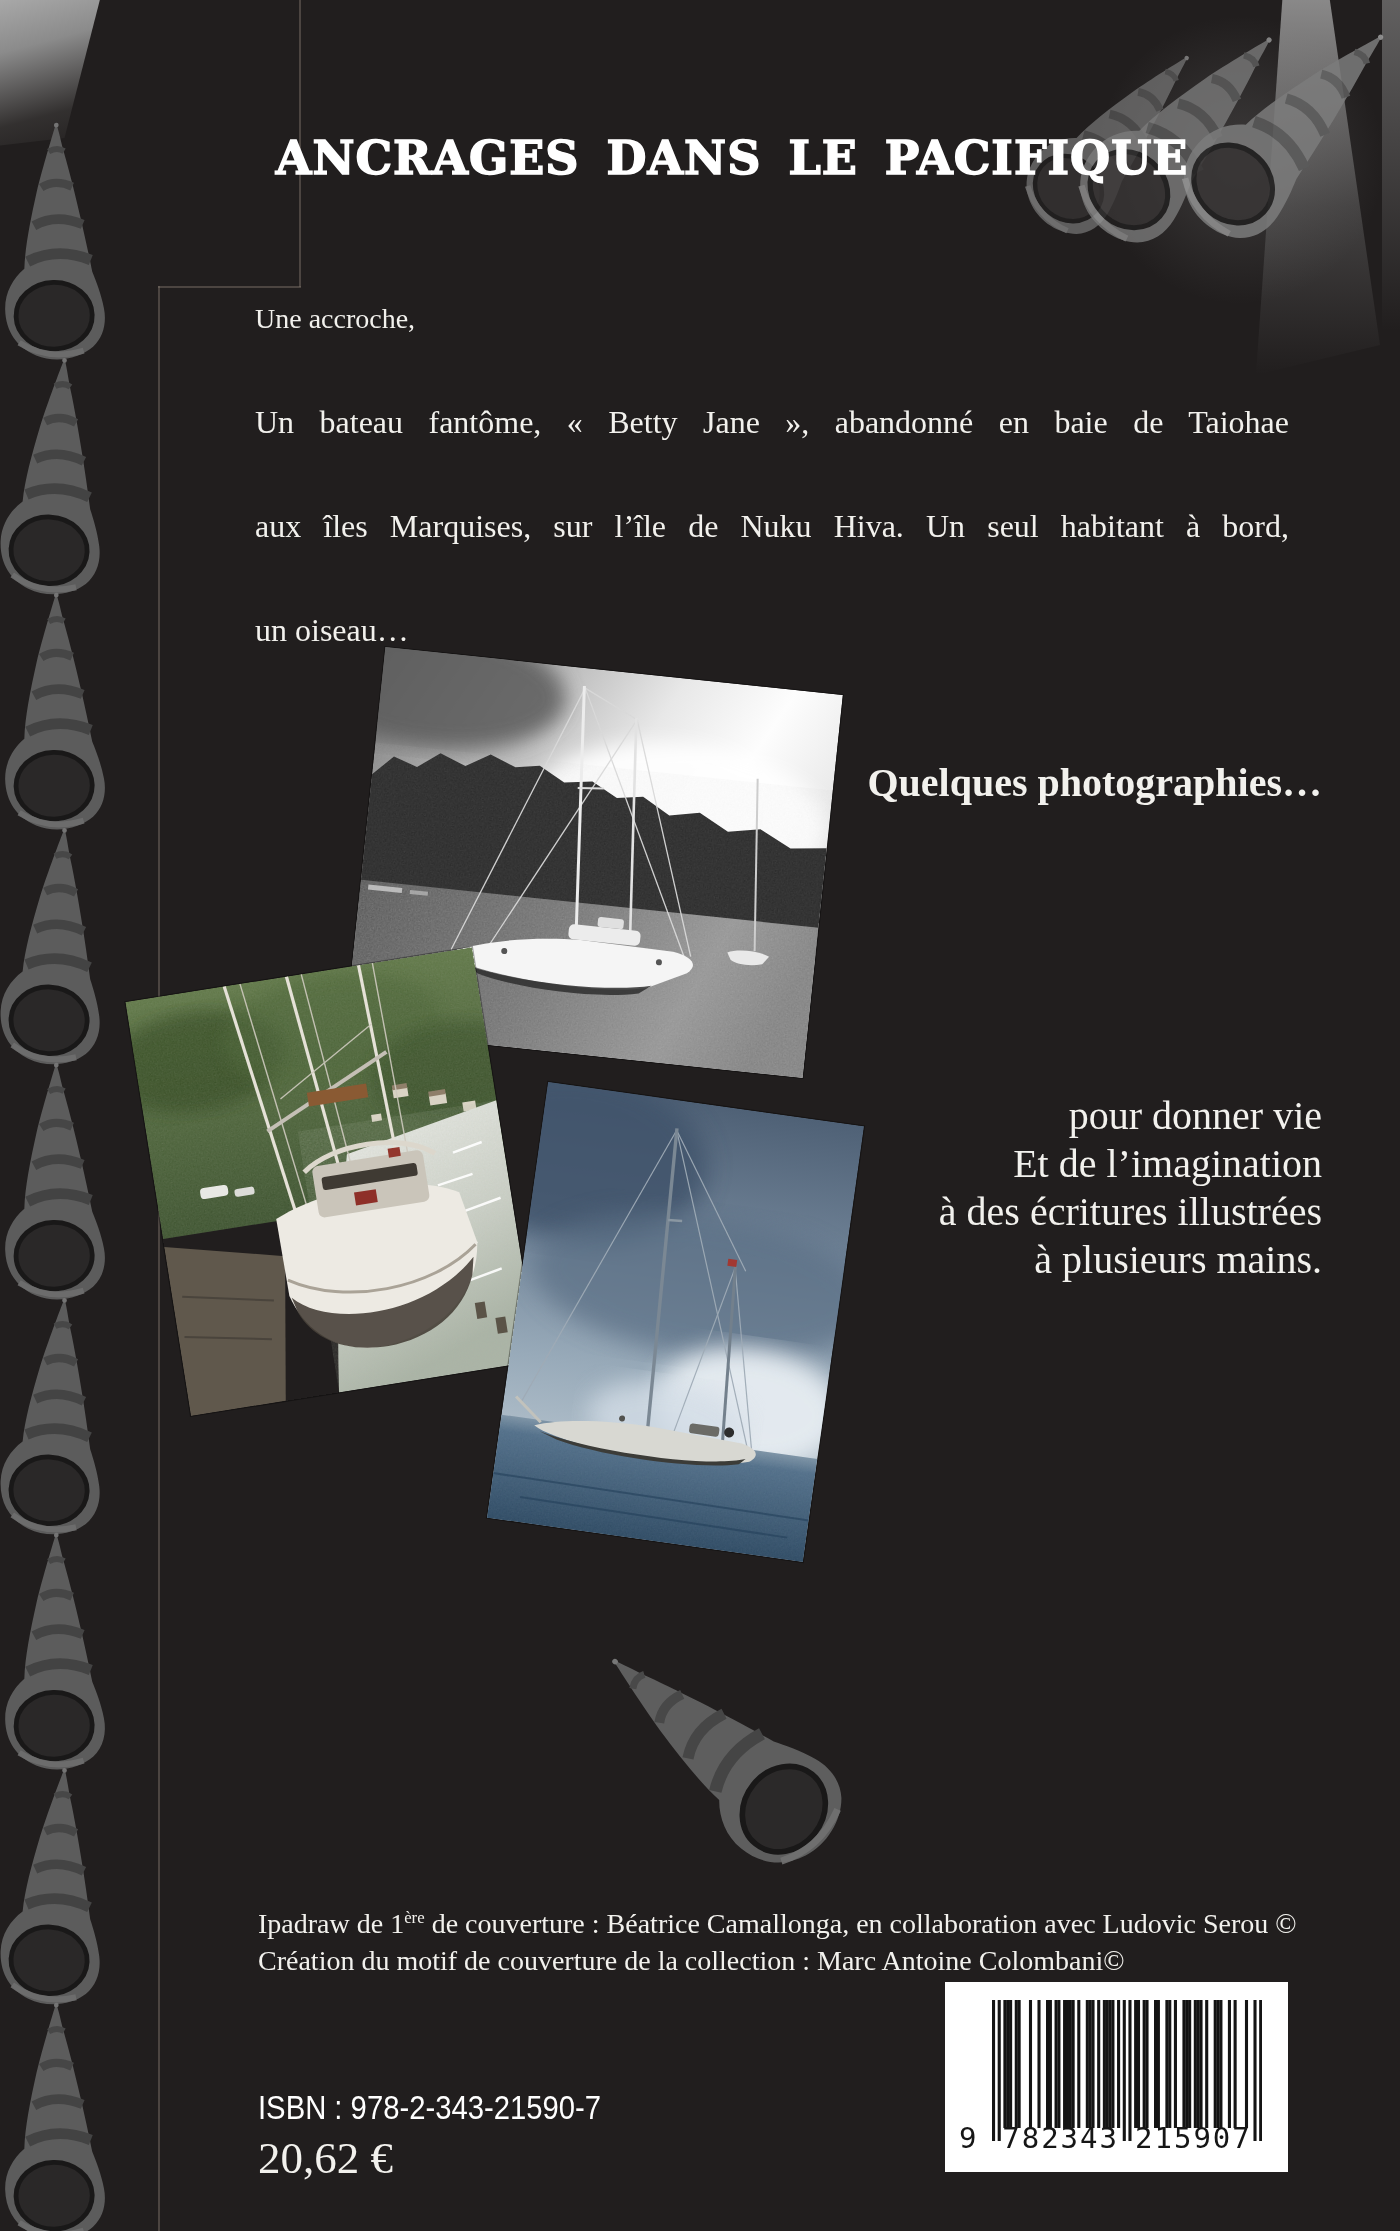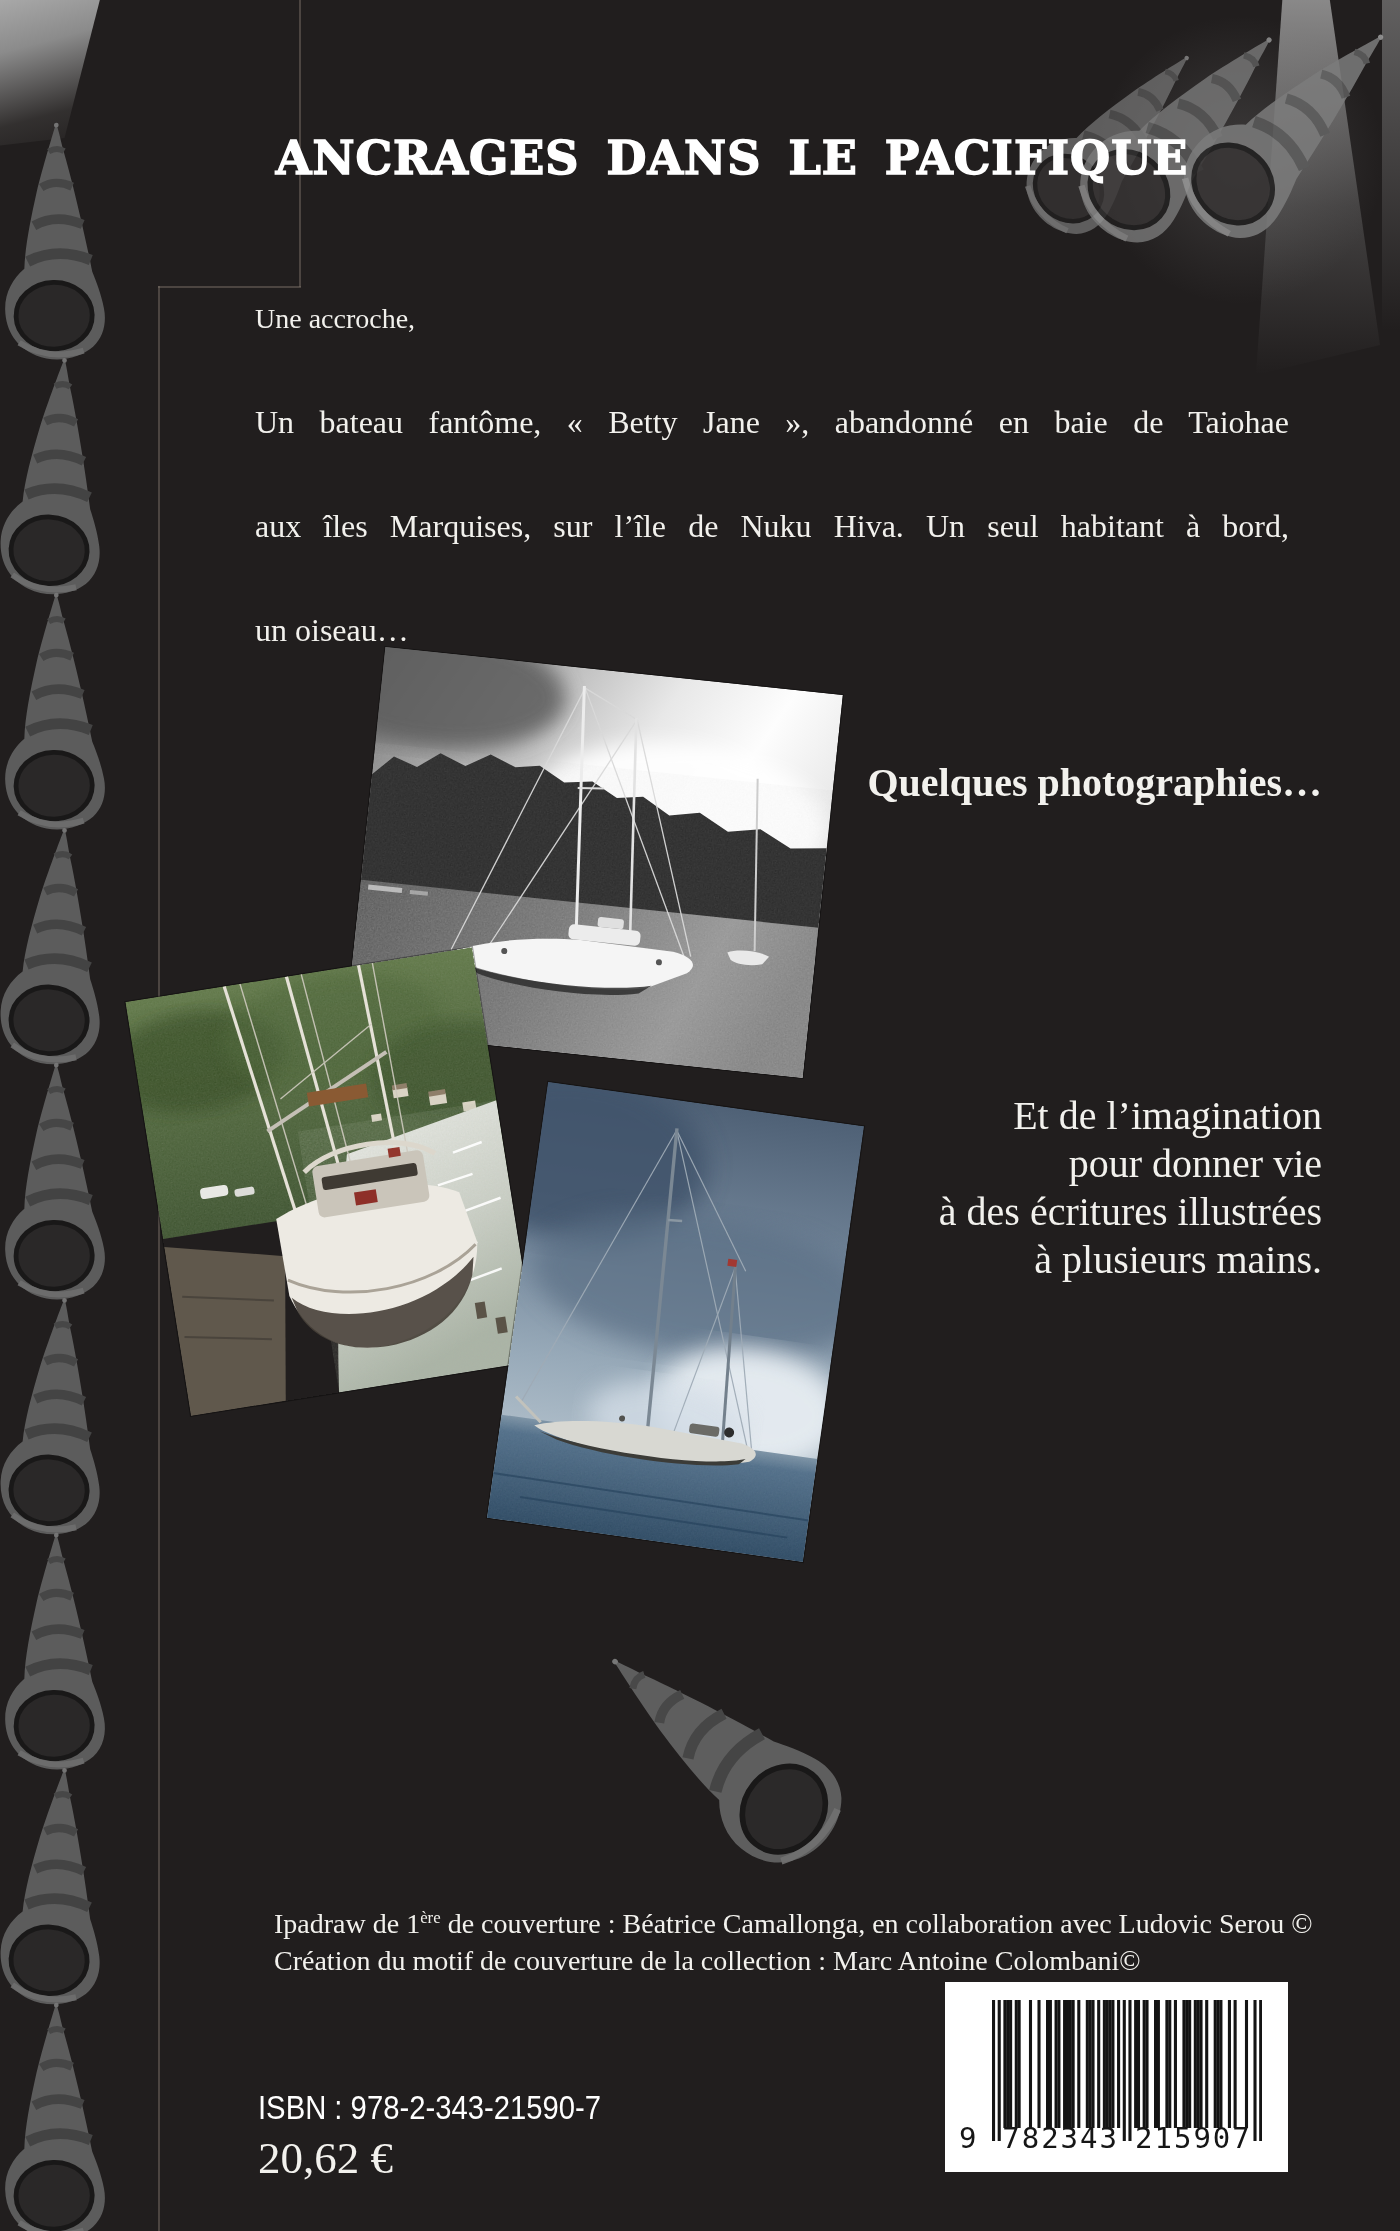--- a/index.html
+++ b/index.html
@@ -46,21 +46,21 @@
     font-family:"DejaVu Serif",serif;font-weight:bold;
     font-size:46px;line-height:44px;text-align:center;
     color:var(--title,#fff);-webkit-text-stroke:1.5px #fff;
     letter-spacing:1px;word-spacing:10px;z-index:5;}
   .hook-label{position:absolute;left:255px;top:299px;font-size:28px;line-height:40px;z-index:5;}
   .hook-para{position:absolute;left:255px;top:370px;width:1034px;font-size:32px;z-index:5;}
   .hook-line{line-height:104px;white-space:nowrap;}
   .hook-line.j{text-align:justify;text-align-last:justify;white-space:normal;}
   .caption{position:absolute;right:78px;top:761px;font-size:40px;line-height:44px;z-index:5;font-weight:bold;}
   .imagine{position:absolute;right:78px;top:1092px;font-size:40px;line-height:48px;text-align:right;z-index:5;}
-  .credits{position:absolute;left:258px;top:1899px;font-size:28px;line-height:37px;z-index:6;margin-left:16px;}
+  .credits{position:absolute;left:258px;top:1899px;font-size:28px;line-height:37px;z-index:6;}
   .credits sup{font-size:60%;}
   .isbn{position:absolute;left:258px;top:2088px;font-family:"Liberation Sans",sans-serif;
     font-size:34px;transform:scaleX(.86);transform-origin:left top;color:#fff;z-index:5;}
   .price{position:absolute;left:258px;top:2132px;font-size:45px;z-index:5;}
   
   .barcode{position:absolute;left:945px;top:1982px;width:343px;height:190px;
     background:var(--barcode-bg,#fff);z-index:6;}
   .barcode .bars{position:absolute;left:47px;top:18px;}
   .barcode span{position:absolute;font-family:"DejaVu Sans Mono",monospace;
     font-size:29px;color:#161616;top:139px;}
@@ -330,22 +330,22 @@
       <path d="M34 342 C60 332 102 327 152 327 L242 331 C258 334 262 341 252 348 C216 359 140 362 94 356 C64 352 44 348 34 342 Z" fill="#d8d8d2"></path>
       <path d="M40 347 C95 360 210 360 248 346 L242 352 C204 363 108 364 58 353 Z" fill="#3c3c38"></path>
       <rect x="188" y="318" width="30" height="10" rx="3" fill="#6b6b66"></rect>
       <circle cx="228" cy="322" r="5" fill="#2d2d2d"></circle>
       <circle cx="120" cy="323" r="3" fill="#52524e"></circle>
     </svg>
   </div>
 
   <div class="caption">Quelques photographies…</div>
   <div class="imagine">
+    <div>pour donner vie</div>
     <div>Et de l’imagination</div>
-    <div>pour donner vie</div>
     <div>à des écritures illustrées</div>
     <div>à plusieurs mains.</div>
   </div>
 
   <svg class="center-shell">
       <use href="#shell"></use>
     </svg>
 
   <div class="credits">
     <div><span>Ipadraw de 1</span><sup>ère</sup><span> de couverture : Béatrice Camallonga, en collaboration avec Ludovic Serou ©</span></div>

